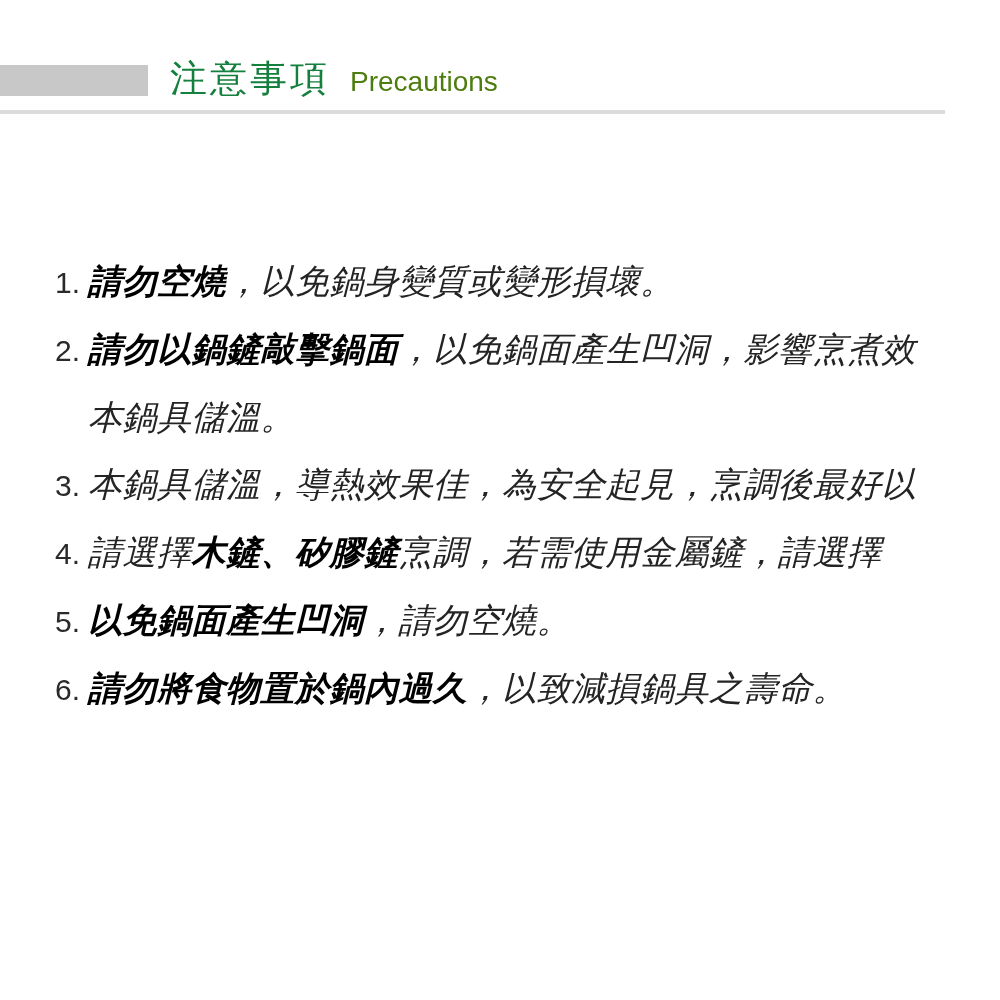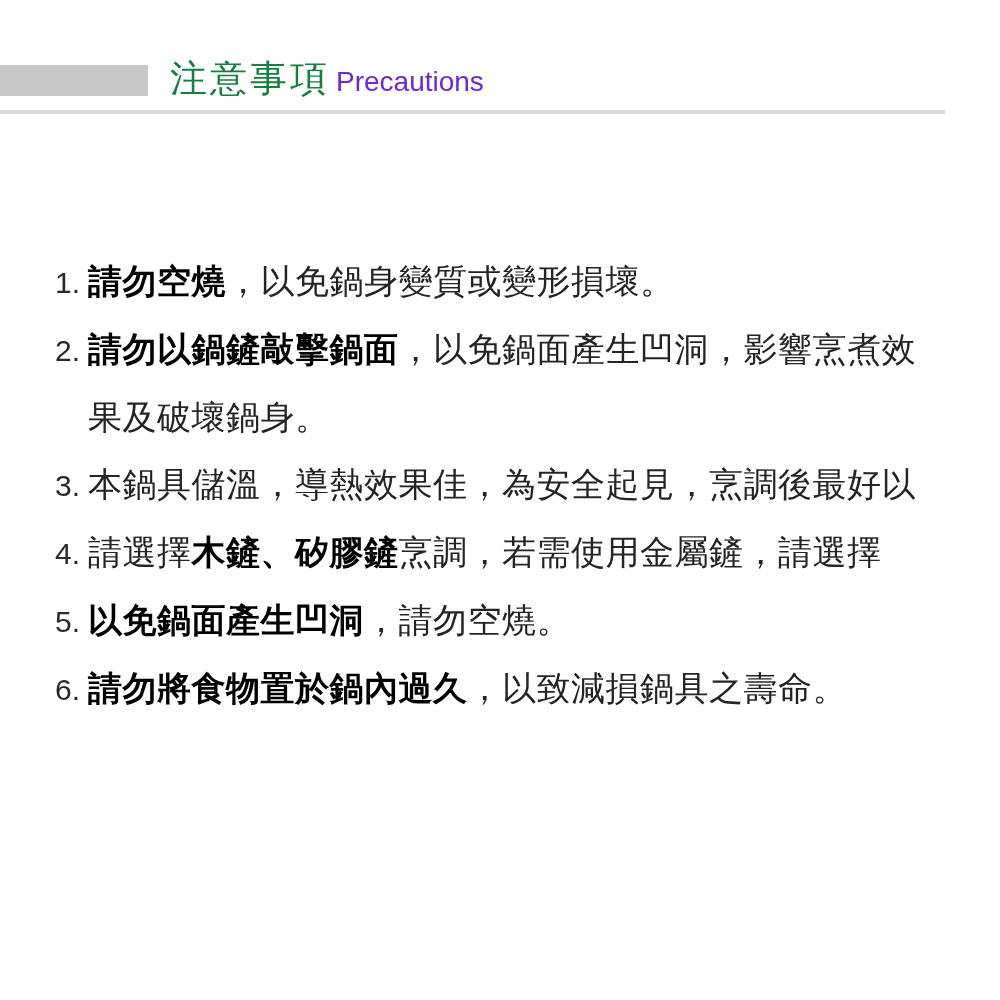--- a/index.html
+++ b/index.html
@@ -32,23 +32,23 @@
     white-space: nowrap;
   }
   .title-zh {
     font-size: 37px;
     letter-spacing: 3px;
     font-weight: 500;
     color: #15803d;
   }
   .title-en {
     font-size: 28px;
-    margin-left: 6px;
+    margin-left: 20px;
     font-weight: 400;
-    color: #6d28d9;
+    color: #4d7c0f;
   }
   .divider {
     position: absolute;
     left: 0;
     top: 110px;
     width: 945px;
     height: 4px;
   }
   
   .list {
@@ -66,20 +66,21 @@
   .num {
     flex: 0 0 33px;
     font-size: 30px;
     color: #2a2a2a;
     font-weight: 400;
   }
   .txt {
     font-size: 34px;
     letter-spacing: 0.5px;
     color: #242424;
+    font-style: italic;
   }
   .txt .b {
     font-weight: 700;
     color: #000000;
   }
   .txt .r {
     font-weight: 400;
   }
 </style>
 </head>
@@ -96,21 +97,21 @@
     <div class="row">
       <span class="num">1.</span>
       <span class="txt"><span class="b">請勿空燒</span><span class="r">，以免鍋身變質或變形損壞。</span></span>
     </div>
     <div class="row">
       <span class="num">2.</span>
       <span class="txt"><span class="b">請勿以鍋鏟敲擊鍋面</span><span class="r">，以免鍋面產生凹洞，影響烹煮效</span></span>
     </div>
     <div class="row">
       <span class="num"></span>
-      <span class="txt"><span class="r">果及破壞鍋身。</span></span>
+      <span class="txt"><span class="r">本鍋具儲溫。</span></span>
     </div>
     <div class="row">
       <span class="num">3.</span>
       <span class="txt"><span class="r">本鍋具儲溫，導熱效果佳，為安全起見，烹調後最好以</span></span>
     </div>
     <div class="row">
       <span class="num">4.</span>
       <span class="txt"><span class="r">請選擇</span><span class="b">木鏟、矽膠鏟</span><span class="r">烹調，若需使用金屬鏟，請選擇</span></span>
     </div>
     <div class="row">

